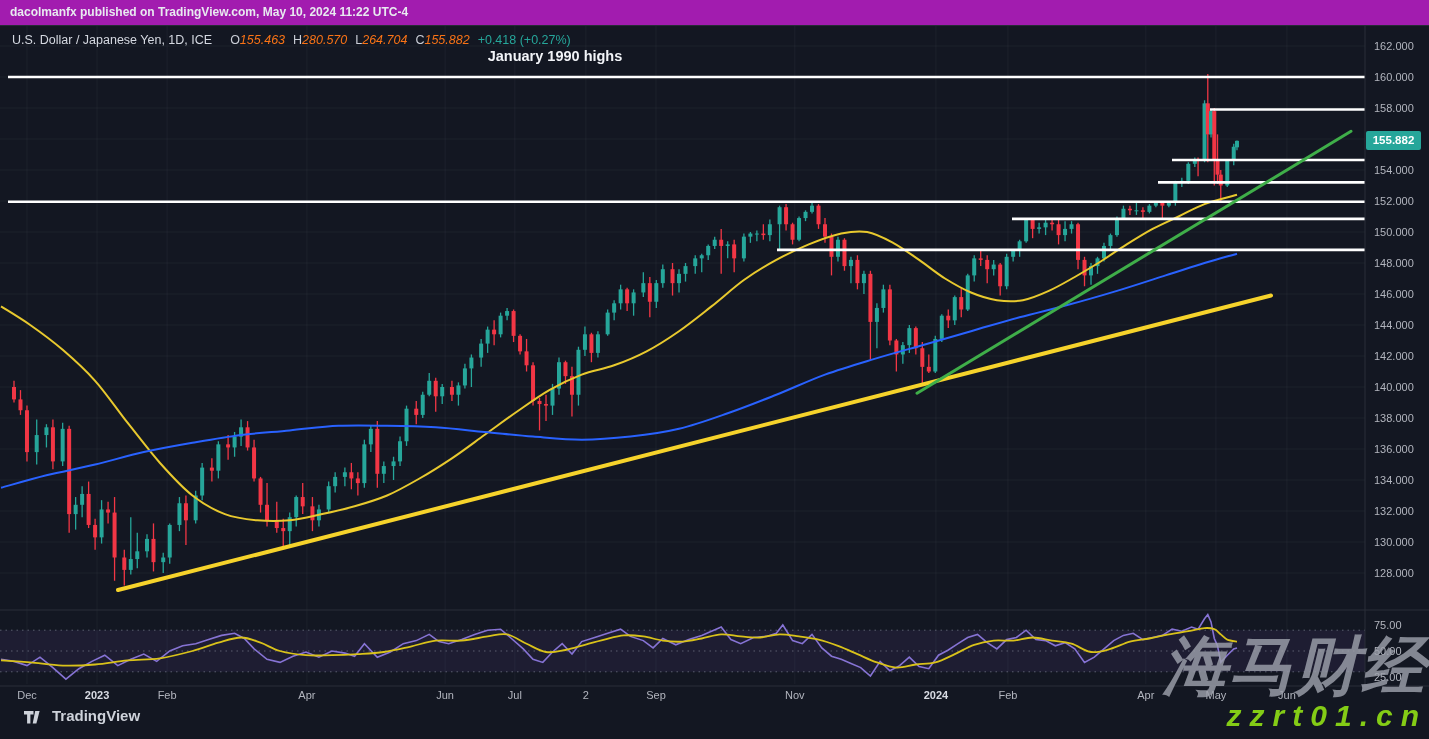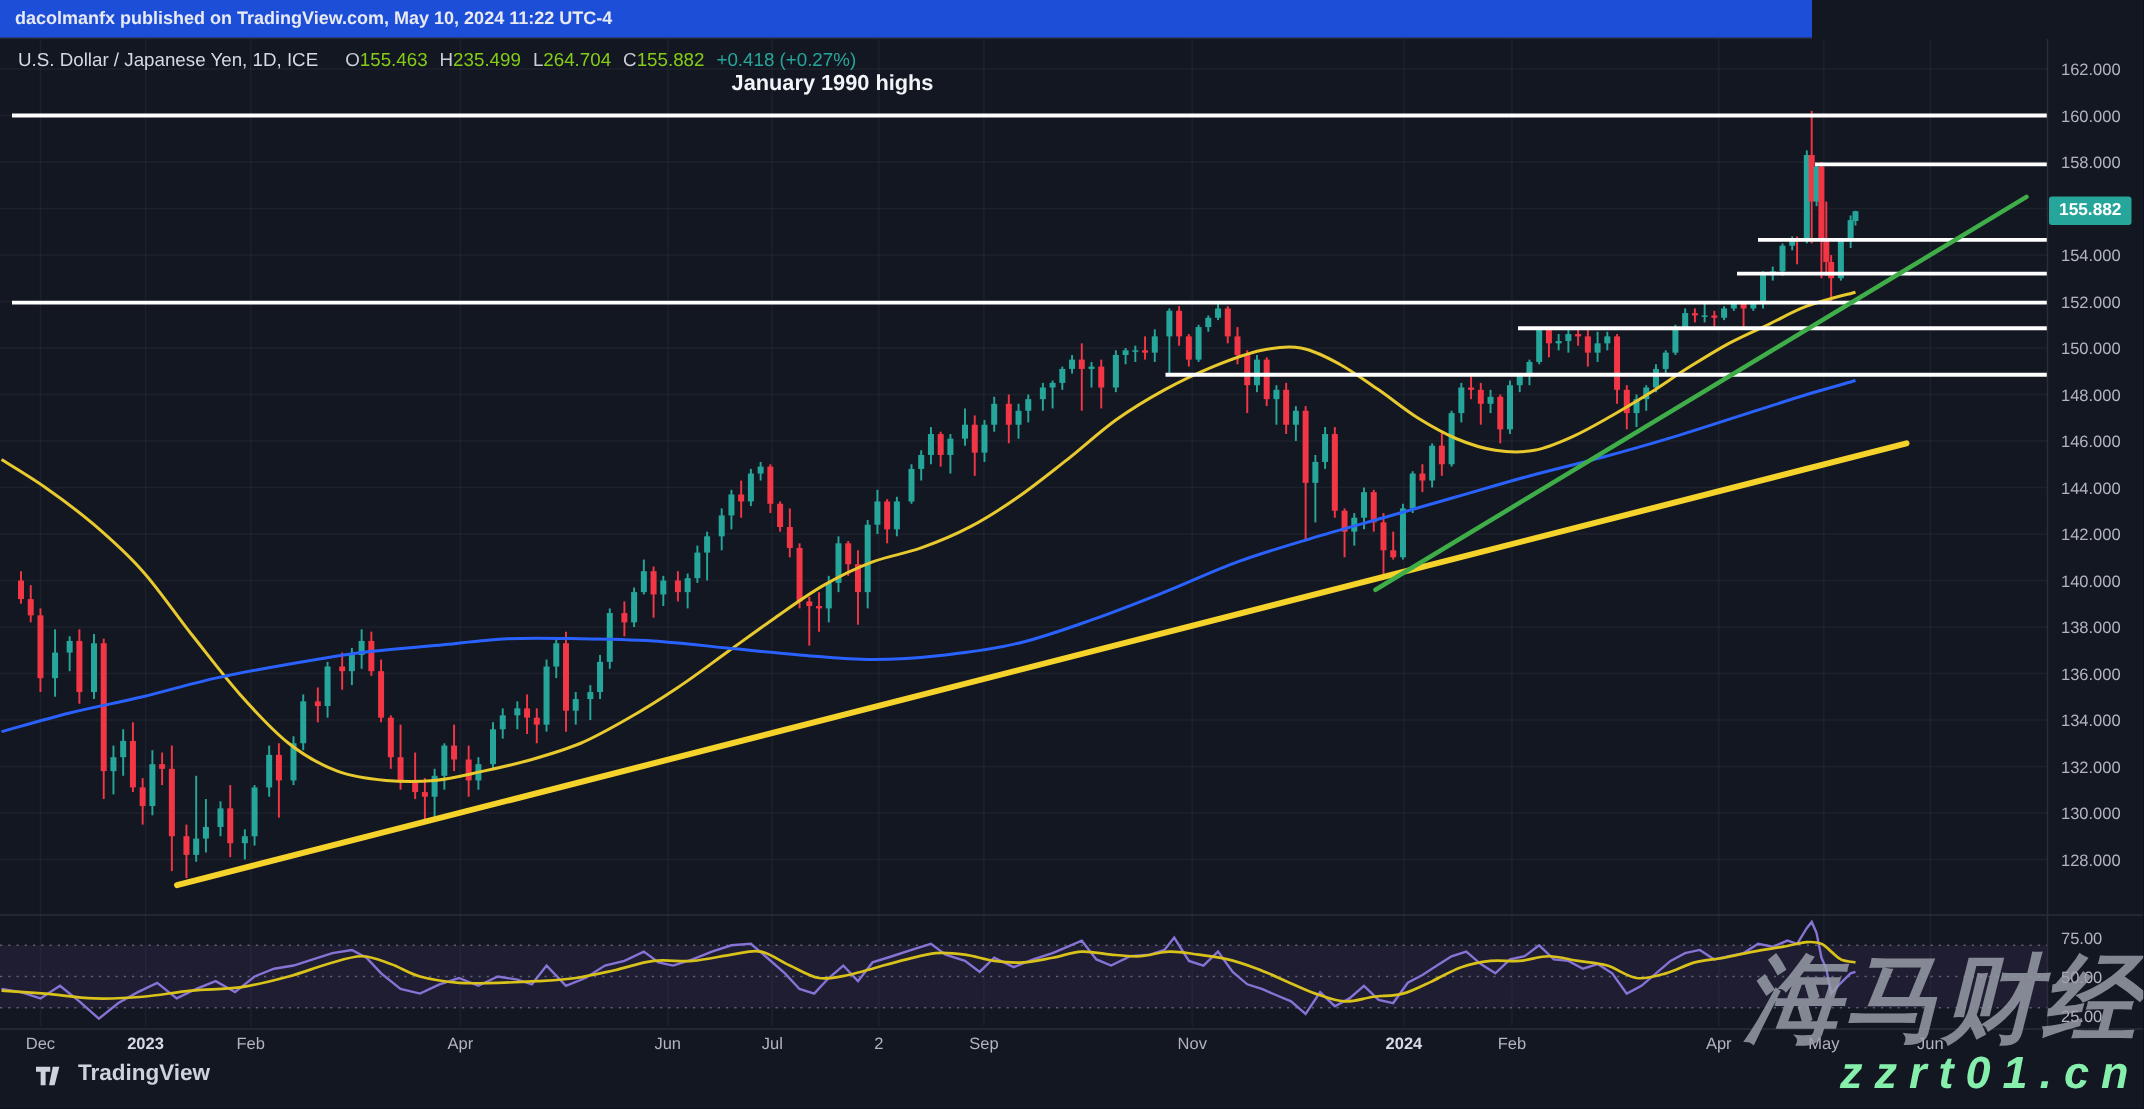--- a/index.html
+++ b/index.html
@@ -1,35 +1,35 @@
 <!DOCTYPE html>
 <html><head>
 <meta charset="utf-8">
 <style>
   html,body{margin:0;padding:0;background:#0d111c;}
   #app{position:relative;width:1429px;height:739px;background:#131722;
        font-family:"Liberation Sans",sans-serif;overflow:hidden;}
-  .topbar{position:absolute;left:0;top:0;width:1208px;height:26px;background:#1d4ed8;
+  .topbar{position:absolute;left:0;top:0;width:1429px;height:26px;background:#a21caf;
           border-bottom:1px solid #262b37;box-sizing:border-box;}
   .byline{position:absolute;left:10px;top:5px;font-size:12px;font-weight:bold;color:#e8eaf0;}
   #chart-svg{position:absolute;left:0;top:0;z-index:1;}
   .legend{position:absolute;left:12px;top:33px;z-index:3;font-size:12.5px;color:#d5d9e1;white-space:nowrap;}
   .legend .sym{margin-right:10px;text-align:center;}
   .legend .lbl{color:#c9cdd6;margin-left:8px;}
-  .legend .val{color:#84cc16;}
+  .legend .val{color:#f97316;font-style:italic;}
   .legend .chg{color:#26a69a;margin-left:8px;}
   .annotation{position:absolute;left:430px;top:48px;width:250px;text-align:center;z-index:3;
               color:#f2f4f8;font-weight:bold;font-size:14.5px;}
   .badge{position:absolute;left:1366px;top:131px;width:55px;height:19px;background:#26a69a;
          color:#ffffff;font-size:11.5px;font-weight:bold;text-align:center;line-height:19px;
          border-radius:2px;z-index:4;}
   .wm1{position:absolute;right:2px;top:634px;z-index:6;font-size:64px;font-weight:900;
        font-style:italic;letter-spacing:2px;line-height:1;color:rgba(156,160,171,0.82);}
   .wm2{position:absolute;right:2px;top:701px;z-index:6;font-size:30px;font-weight:800;
-       font-style:italic;letter-spacing:8px;line-height:1;color:#86efac;}
+       font-style:italic;letter-spacing:8px;line-height:1;color:#84cc16;}
   .tv-logo{position:absolute;left:24px;top:707px;z-index:3;display:flex;align-items:flex-end;
            gap:7px;color:#ced2da;font-size:15px;font-weight:bold;}
   .tv-logo svg{display:block;}
 </style>
 </head>
 <body>
 
 <div id="app">
 
   <div class="topbar">
@@ -499,21 +499,21 @@
         <text x="1286.9456" y="699" fill="#b2b5be" font-size="11" text-anchor="middle" font-weight="normal" font-family="&quot;Liberation Sans&quot;, sans-serif">Jun</text>
       </g>
     <g id="g-borders">
         <line x1="0" y1="610" x2="1429" y2="610" stroke="#2a2e39" stroke-width="1"></line>
         <line x1="0" y1="686" x2="1429" y2="686" stroke="#2a2e39" stroke-width="1"></line>
         <line x1="1365" y1="26" x2="1365" y2="686" stroke="#2a2e39" stroke-width="1"></line>
       </g>
   </svg>
 
   <div class="legend">
-    <span class="sym">U.S. Dollar / Japanese Yen, 1D, ICE</span><span class="lbl">O</span><span class="val">155.463</span><span class="lbl">H</span><span class="val">235.499</span><span class="lbl">L</span><span class="val">264.704</span><span class="lbl">C</span><span class="val">155.882</span><span class="chg">+0.418 (+0.27%)</span>
+    <span class="sym">U.S. Dollar / Japanese Yen, 1D, ICE</span><span class="lbl">O</span><span class="val">155.463</span><span class="lbl">H</span><span class="val">280.570</span><span class="lbl">L</span><span class="val">264.704</span><span class="lbl">C</span><span class="val">155.882</span><span class="chg">+0.418 (+0.27%)</span>
   </div>
 
   <div class="annotation">January 1990 highs</div>
 
   <div class="badge">155.882</div>
 
   <div class="wm1">海马财经</div>
   <div class="wm2">zzrt01.cn</div>
 
   <div class="tv-logo">

